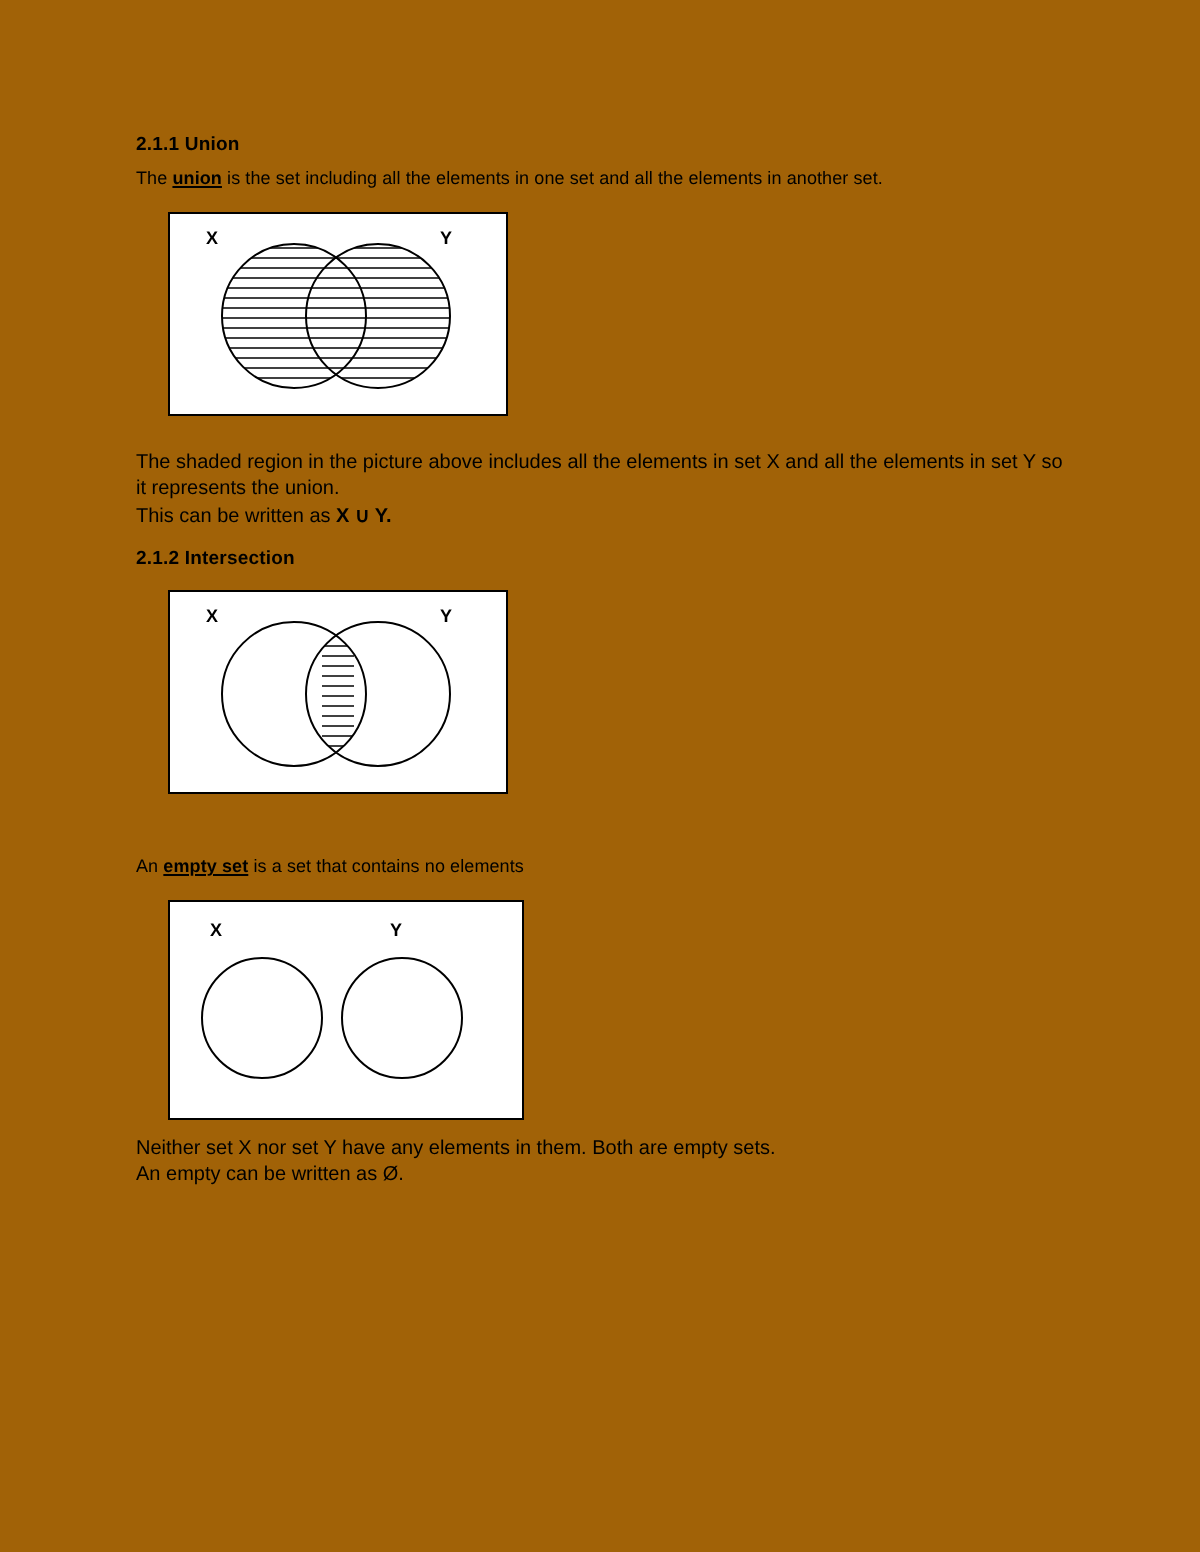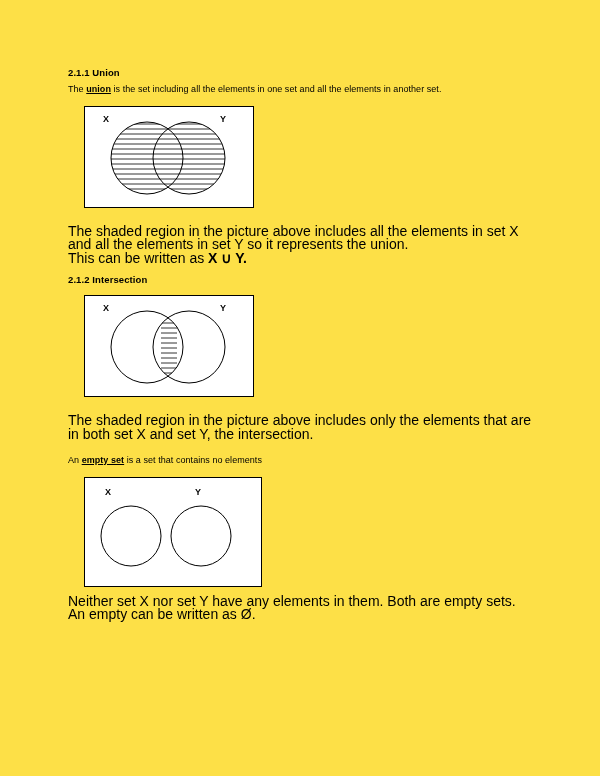--- a/index.html
+++ b/index.html
@@ -13,21 +13,21 @@
     font-family: "Liberation Sans", sans-serif;
     color: #000000;
     position: relative;
     overflow: hidden;
   }
   .page {
     position: absolute;
     left: 0; top: 0;
     width: 600px;
     height: 776px;
-    background: #fde047;
+    background: #a16207;
   }
   .content {
     position: absolute;
     left: 68px;
     top: 66px;
     width: 464px;
   }
   .heading {
     font-size: 9.5px;
     font-weight: bold;
@@ -72,21 +72,21 @@
     font-size: 9px;
     font-weight: bold;
     line-height: 10px;
   }
   .fig-svg {
     position: absolute;
     left: 0;
     top: 0;
   }
   .caption {
-    font-size: 14px;
+    font-size: 10px;
     line-height: 13.5px;
     margin: 0;
   }
 </style>
 </head>
 <body>
 
 <div class="page">
   <div class="content">
 
@@ -163,21 +163,20 @@
               <line x1="76" y1="77" x2="92" y2="77"></line>
             </g>
           </g>
         </g>
         <circle cx="62" cy="51" r="36" fill="none" stroke="#000000" stroke-width="1"></circle>
         <circle cx="104" cy="51" r="36" fill="none" stroke="#000000" stroke-width="1"></circle>
       </svg>
     </div>
 
     <div class="spacer-lg"></div>
-    <p class="caption">The shaded region in the picture above includes only the elements that are in both set X and set Y, the intersection.</p>
 
     <div class="spacer-md"></div>
 
     <p class="para"><span>An </span><b>empty set</b><span> is a set that contains no elements</span></p>
 
     <div class="figure fig-empty">
       <span class="fig-label" style="left:20px; top:9px;">X</span>
       <span class="fig-label" style="left:110px; top:9px;">Y</span>
       <svg class="fig-svg" width="176" height="108" viewBox="0 0 176 108">
         <circle cx="46" cy="58" r="30" fill="none" stroke="#000000" stroke-width="1"></circle>

